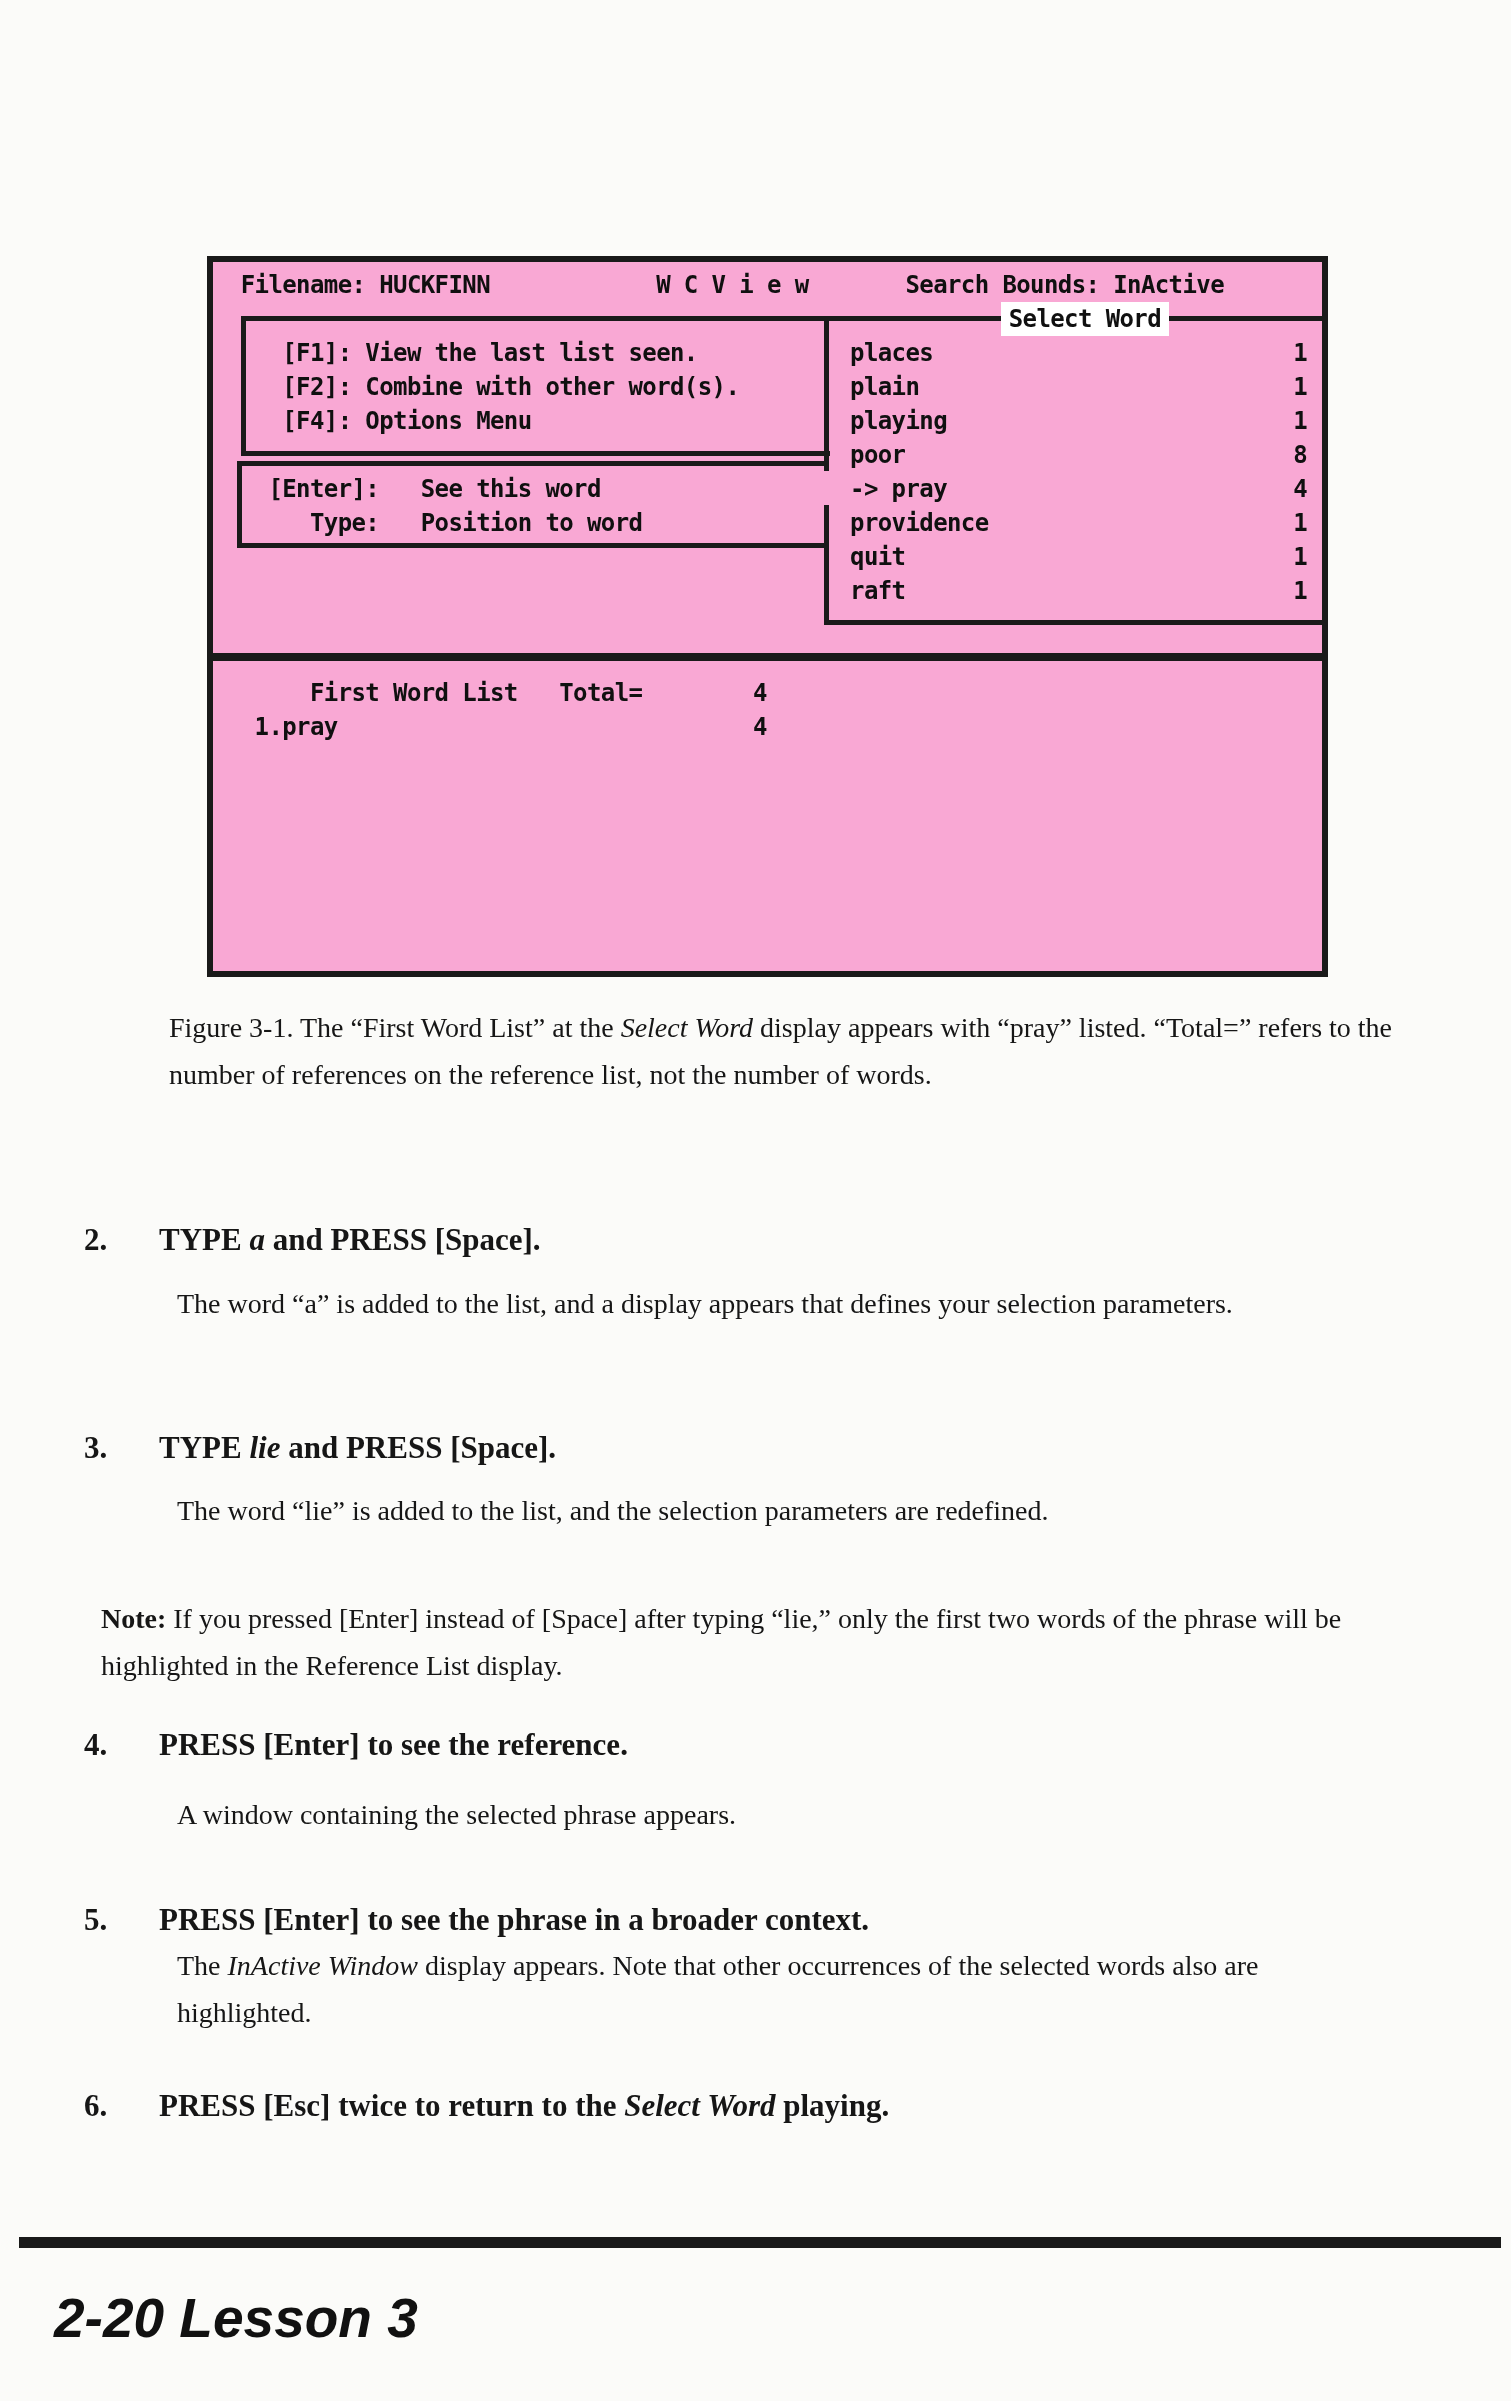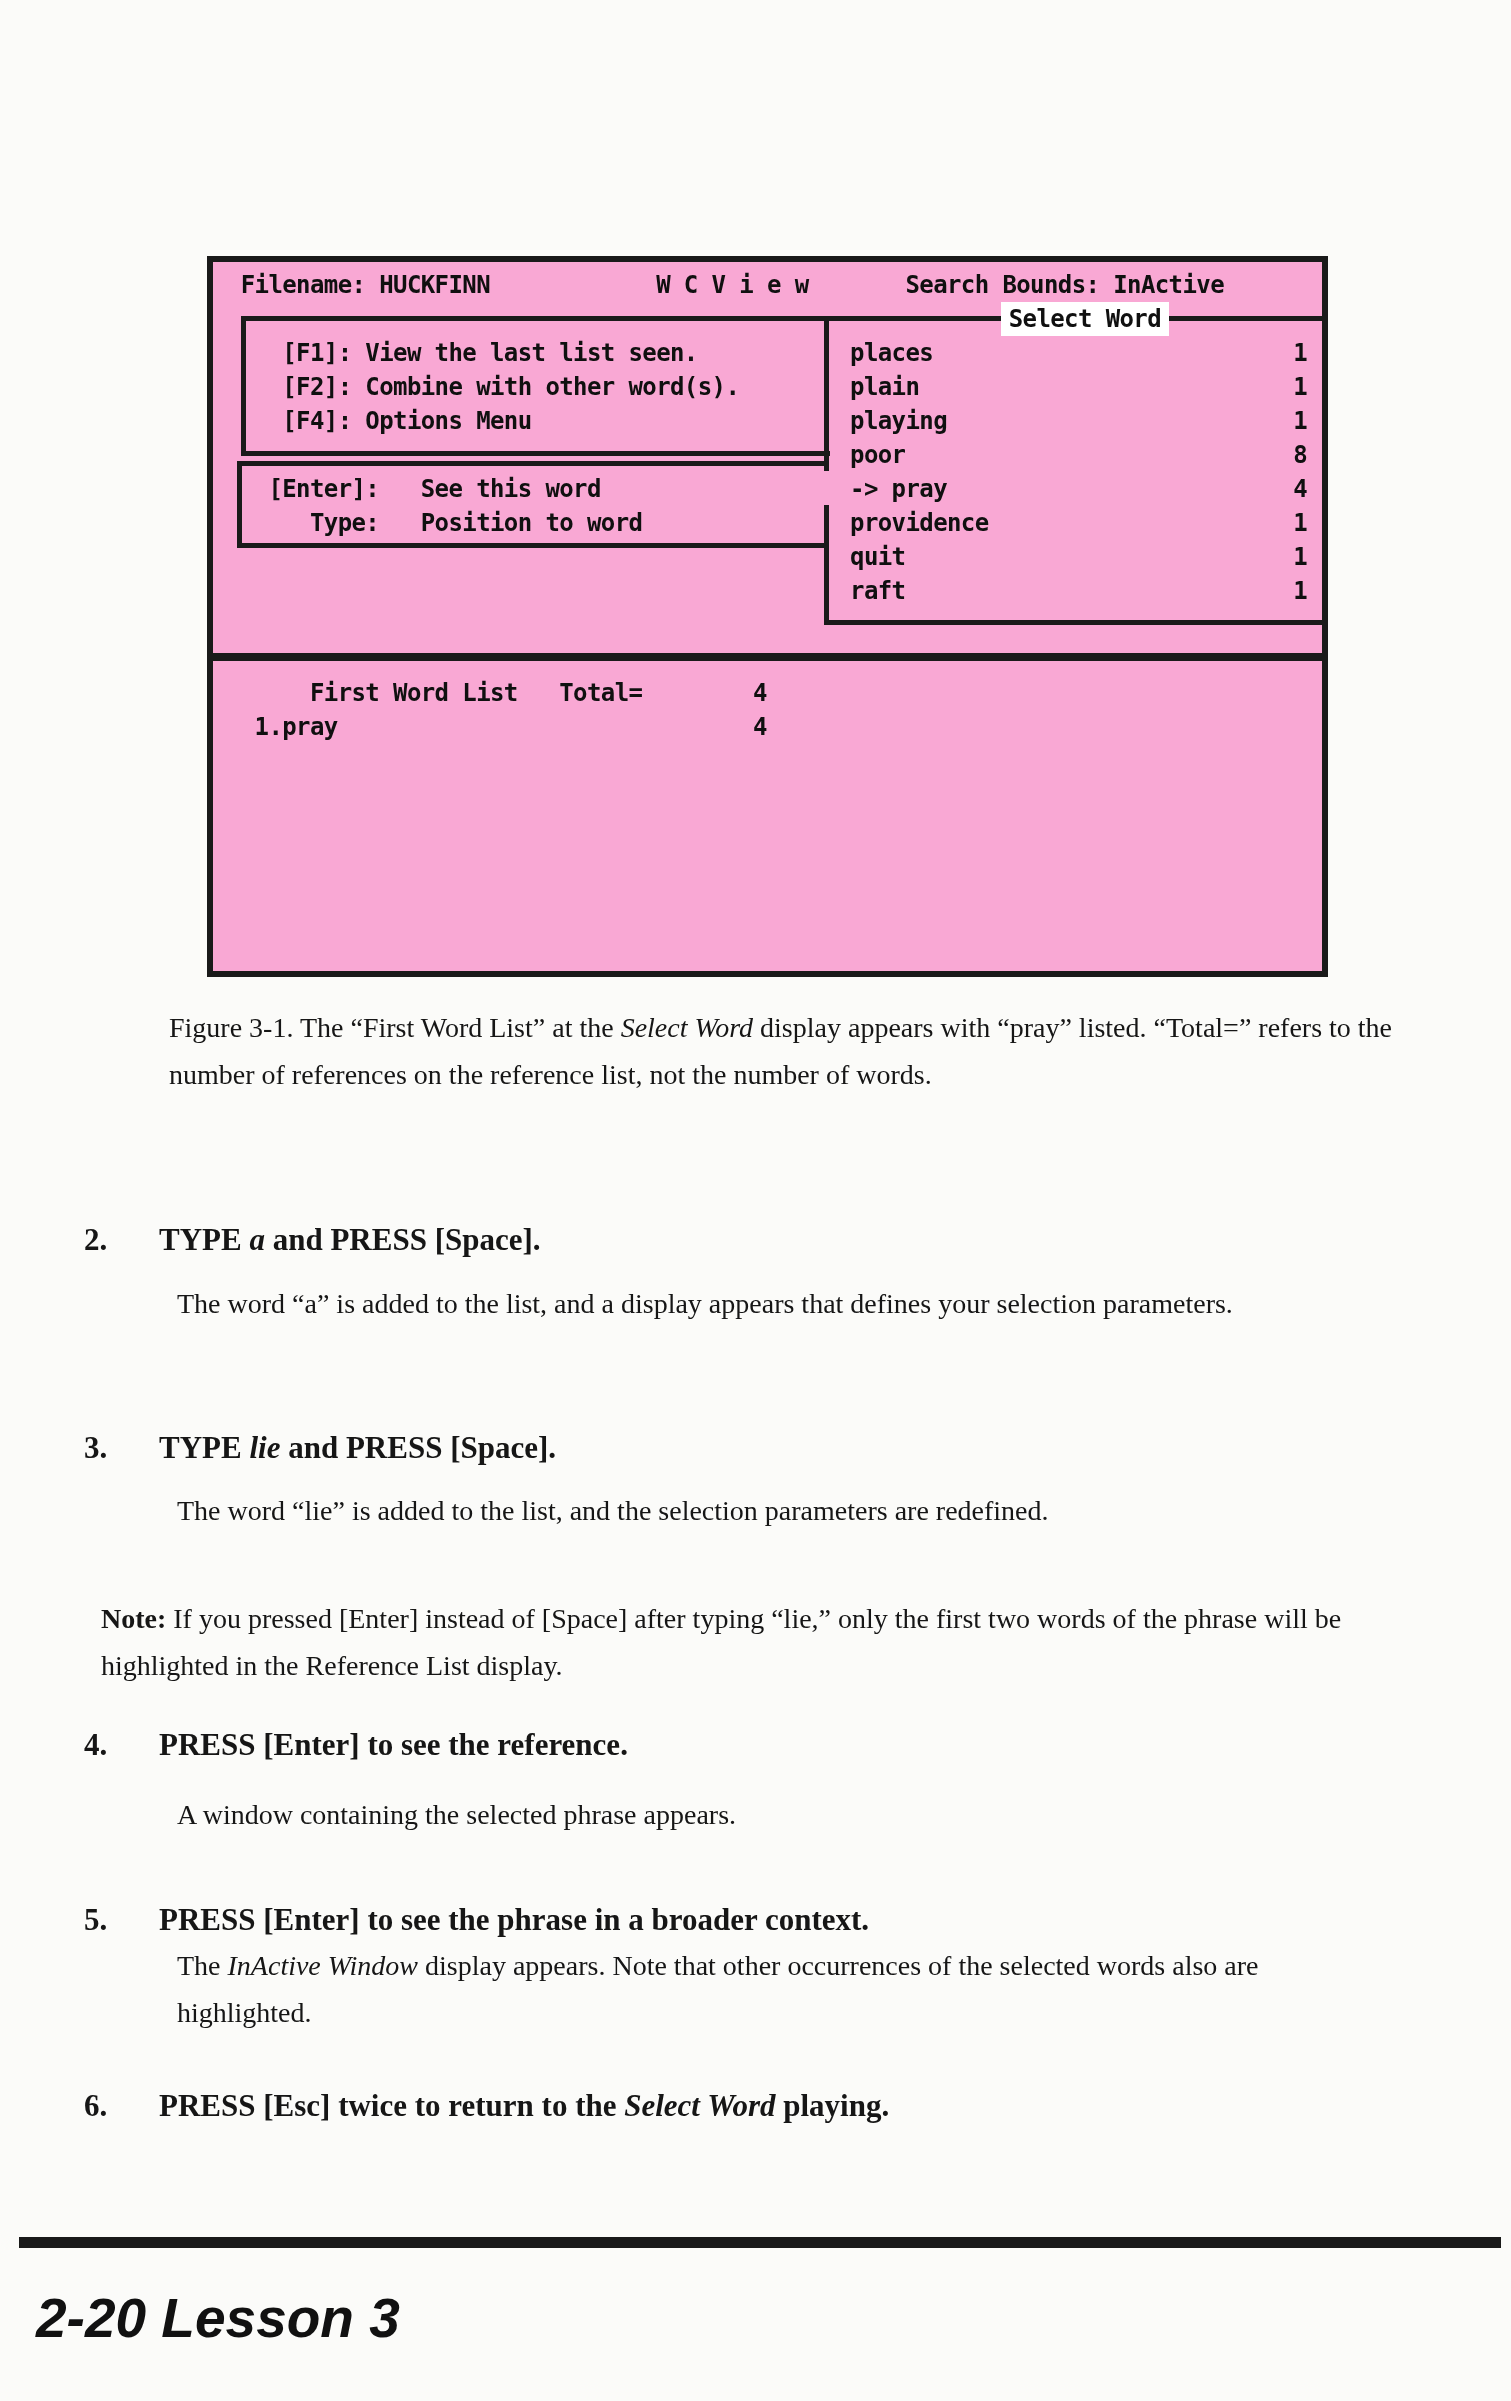--- a/index.html
+++ b/index.html
@@ -39,21 +39,21 @@
   .serif{font-size:28px;line-height:47px}
   .caption{position:absolute;left:169px;top:1004px;width:1251px}
   .step-head{position:absolute;left:84px;font-weight:700;font-size:31px;line-height:47px;white-space:nowrap}
   .step-num{display:inline-block;width:75px;font-weight:700}
   .step-body{position:absolute;left:177px;font-weight:400}
   .note{position:absolute;left:101px;top:1595px;width:1309px}
   .note-label{font-weight:700}
   .em{font-style:italic}
   .footer-rule{position:absolute;left:19px;top:2237px;width:1482px;height:10.6px;background:#1a1a1a}
   .footer-text{
-    position:absolute;left:36px;top:2289px;
+    position:absolute;left:54px;top:2289px;
     font-family:"Liberation Sans", sans-serif;
     font-weight:700;font-style:italic;font-size:55px;line-height:58px;color:#111111;text-align:center;
   }
 </style>
 </head>
 <body>
 
 <div class="term">
 
   <div class="term-text">

